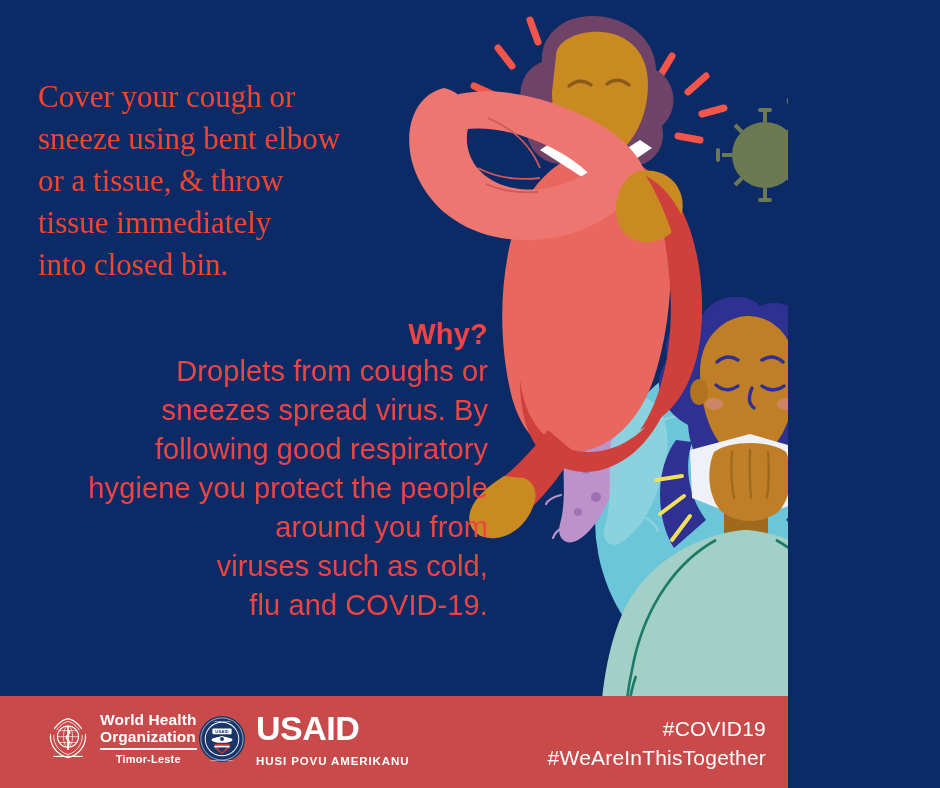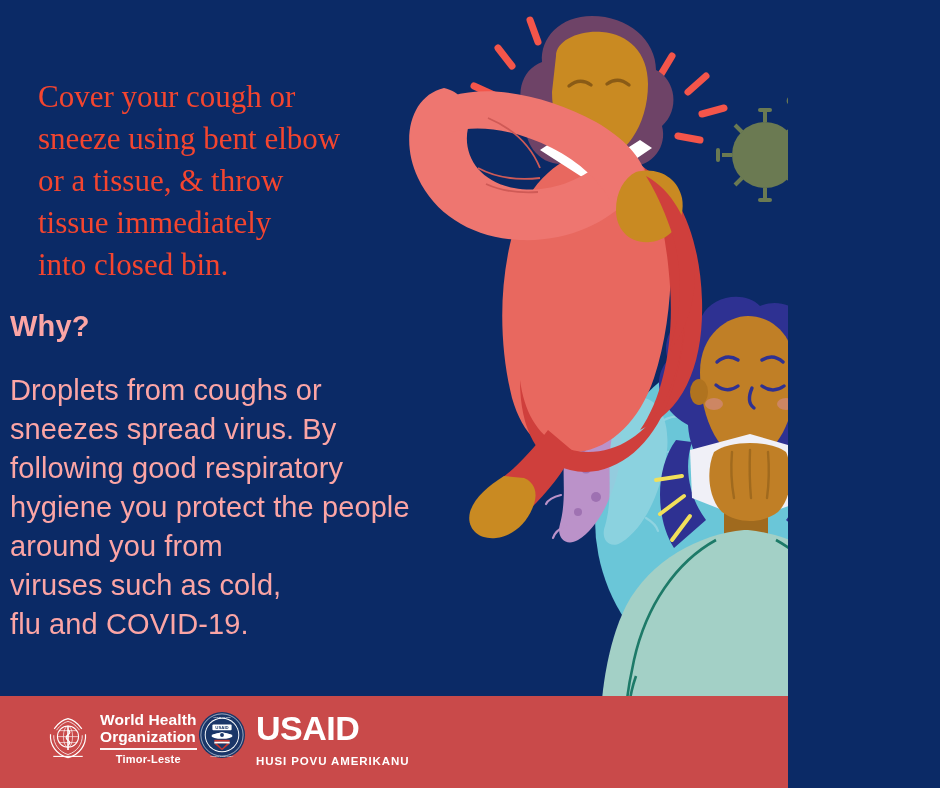--- a/index.html
+++ b/index.html
@@ -15,47 +15,46 @@
   
   .headline{
     position:absolute;left:38px;top:76px;width:430px;
     font-family:"Liberation Serif", serif;
     font-size:31px;line-height:42px;color:#f4452f;
     z-index:6;white-space:pre-line;
   }
 
   
   .whyblock{
-    position:absolute;left:10px;top:308px;width:478px;
-    text-align:left;z-index:6;color:#fca5a5;
+    position:absolute;left:10px;top:316px;width:478px;
+    text-align:right;z-index:6;color:#ef4444;
   }
   .why{
     font-size:29px;font-weight:bold;line-height:36px;
     letter-spacing:.2px;
   }
   .body{
     font-size:29px;line-height:39px;white-space:pre-line;
     letter-spacing:.1px;
-    margin-top:27px;
   }
 
   
   .footer{
     position:absolute;left:0;top:696px;width:940px;height:92px;
     background:#c94a4a;z-index:8;
   }
   .who-logo{position:absolute;left:45px;top:712px;z-index:9;
     display:flex;align-items:center;gap:9px;}
   .who-text{color:#fff;}
   .who-l1,.who-l2{font-size:15.5px;font-weight:bold;line-height:16.5px;letter-spacing:.1px;}
   .who-rule{height:1.5px;background:#ffffff;margin:3px 0 3px 0;width:100%;opacity:.95;}
   .who-country{font-size:11px;font-weight:bold;text-align:center;letter-spacing:.2px;}
 
   .usaid-logo{position:absolute;left:198px;top:711px;z-index:9;
-    display:flex;align-items:flex-start;gap:10px;}
+    display:flex;align-items:center;gap:10px;}
   .usaid-word{color:#fff;font-size:34px;font-weight:bold;line-height:34px;letter-spacing:-0.5px;}
   .usaid-tag{color:#fff;font-size:11.5px;font-weight:bold;letter-spacing:.9px;margin-top:10px;}
 
   .tags{
     position:absolute;right:22px;top:714px;z-index:9;
     text-align:right;color:#ffffff;
   }
   .tag{font-size:21px;line-height:29px;letter-spacing:.2px;}
 </style>
 </head>
@@ -431,14 +430,18 @@
         <text x="50" y="14" text-anchor="middle">UNITED STATES</text>
         <text x="50" y="95" text-anchor="middle">INTERNATIONAL DEV.</text>
       </g>
     </svg>
     <div>
       <div class="usaid-word">USAID</div>
       <div class="usaid-tag">HUSI POVU AMERIKANU</div>
     </div>
   </div>
 
+  <div class="tags">
+    <div class="tag">#COVID19</div>
+    <div class="tag">#WeAreInThisTogether</div>
+  </div>
 
 </div>
 
 </body></html>

